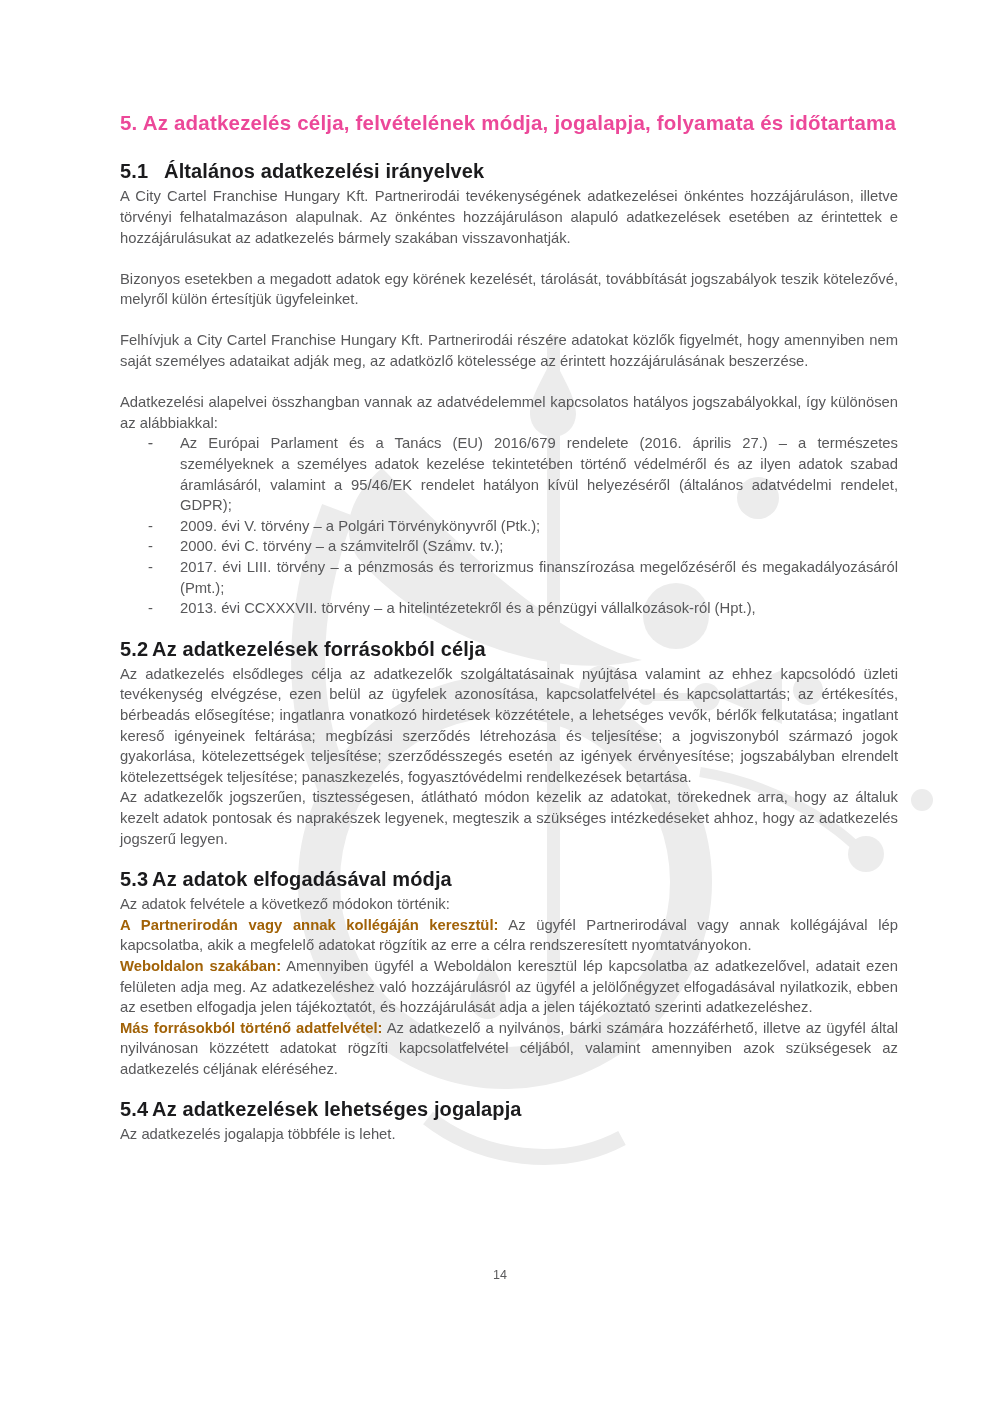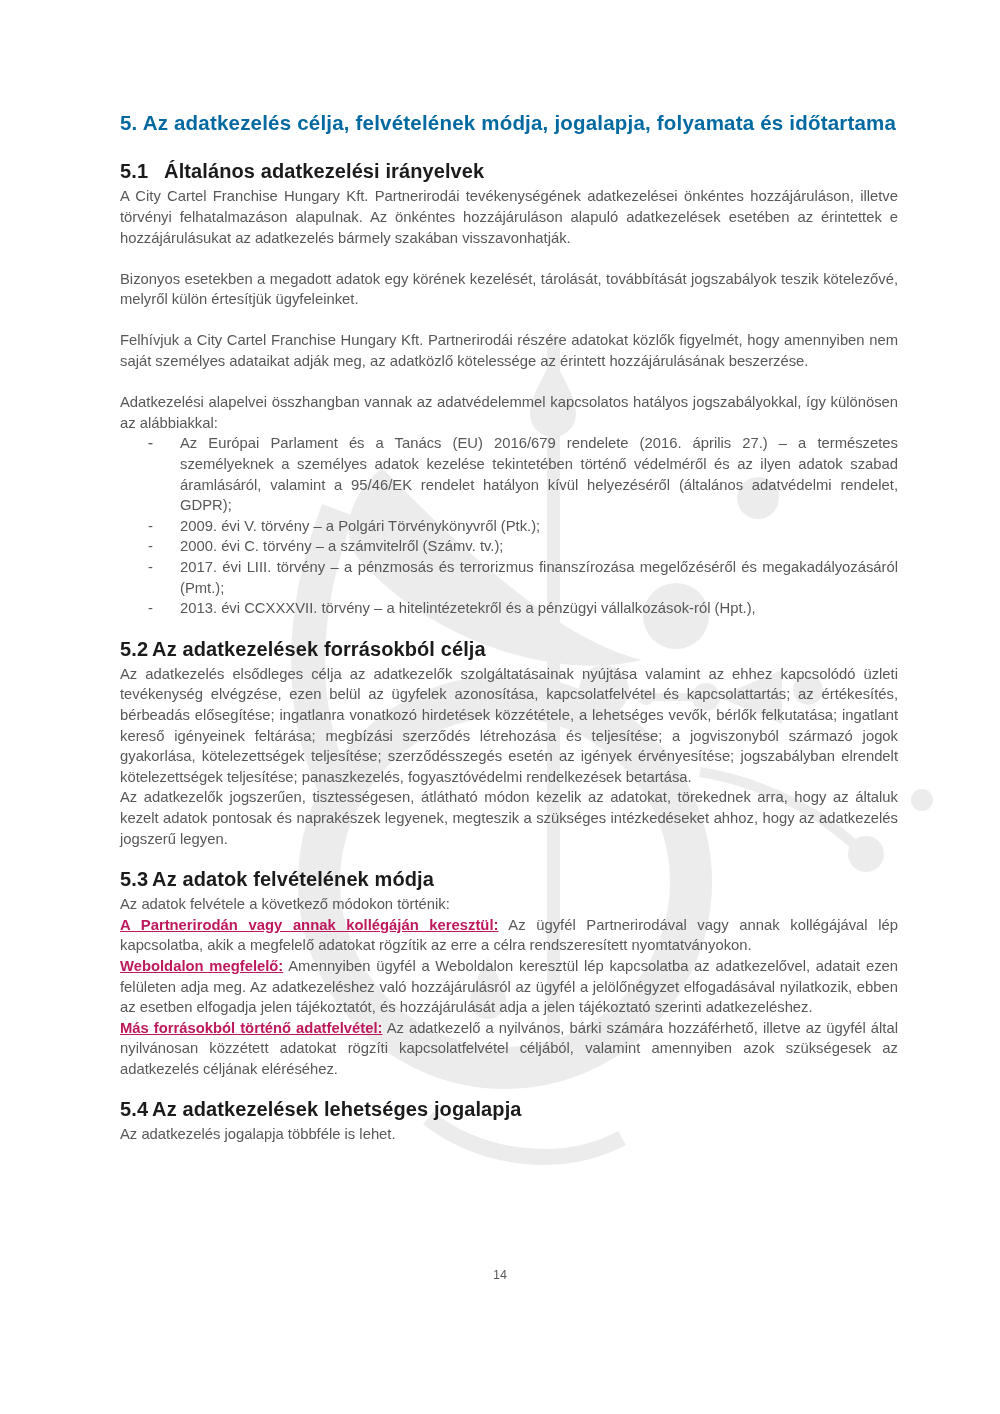--- a/index.html
+++ b/index.html
@@ -21,21 +21,21 @@
     position: absolute;
     left: 120px;
     top: 108px;
     width: 778px;
     z-index: 1;
   }
   .doc-title {
     font-size: 20.5px;
     font-weight: 800;
     letter-spacing: 0.2px;
-    color: #0369a1;
+    color: #ec4899;
     line-height: 1.48;
     margin: 0 0 22px 0;
   }
   .h2 {
     font-size: 20px;
     font-weight: 700;
     color: #1b1b1d;
     margin: 19px 0 3px 0;
     letter-spacing: 0.1px;
   }
@@ -58,22 +58,21 @@
     color: #58585a;
     text-align: justify;
   }
   .bullet .dash {
     position: absolute;
     left: 28px;
     top: 0;
   }
   .lead {
     font-weight: 700;
-    color: #be185d;
-    text-decoration: underline;
+    color: #a16207;
   }
   .pagenum {
     position: absolute;
     left: 0; right: 0;
     top: 1268px;
     text-align: center;
     font-size: 12.5px;
     color: #5a5a5c;
     z-index: 1;
   }
@@ -154,28 +153,28 @@
       </div>
     </div>
 
     <h2 class="h2">
       <span class="num">5.2</span><span>Az adatkezelések forrásokból célja</span>
     </h2>
     <p class="para">Az adatkezelés elsődleges célja az adatkezelők szolgáltatásainak nyújtása valamint az ehhez kapcsolódó üzleti tevékenység elvégzése, ezen belül az ügyfelek azonosítása, kapcsolatfelvétel és kapcsolattartás; az értékesítés, bérbeadás elősegítése; ingatlanra vonatkozó hirdetések közzététele, a lehetséges vevők, bérlők felkutatása; ingatlant kereső igényeinek feltárása; megbízási szerződés létrehozása és teljesítése; a jogviszonyból származó jogok gyakorlása, kötelezettségek teljesítése; szerződésszegés esetén az igények érvényesítése; jogszabályban elrendelt kötelezettségek teljesítése; panaszkezelés, fogyasztóvédelmi rendelkezések betartása.</p>
     <p class="para">Az adatkezelők jogszerűen, tisztességesen, átlátható módon kezelik az adatokat, törekednek arra, hogy az általuk kezelt adatok pontosak és naprakészek legyenek, megteszik a szükséges intézkedéseket ahhoz, hogy az adatkezelés jogszerű legyen.</p>
 
     <h2 class="h2">
-      <span class="num">5.3</span><span>Az adatok felvételének módja</span>
+      <span class="num">5.3</span><span>Az adatok elfogadásával módja</span>
     </h2>
     <p class="para">Az adatok felvétele a következő módokon történik:</p>
     <p class="para">
       <span class="lead">A Partnerirodán vagy annak kollégáján keresztül:</span><span> Az ügyfél Partnerirodával vagy annak kollégájával lép kapcsolatba, akik a megfelelő adatokat rögzítik az erre a célra rendszeresített nyomtatványokon.</span>
     </p>
     <p class="para">
-      <span class="lead">Weboldalon megfelelő:</span><span> Amennyiben ügyfél a Weboldalon keresztül lép kapcsolatba az adatkezelővel, adatait ezen felületen adja meg. Az adatkezeléshez való hozzájárulásról az ügyfél a jelölőnégyzet elfogadásával nyilatkozik, ebben az esetben elfogadja jelen tájékoztatót, és hozzájárulását adja a jelen tájékoztató szerinti adatkezeléshez.</span>
+      <span class="lead">Weboldalon szakában:</span><span> Amennyiben ügyfél a Weboldalon keresztül lép kapcsolatba az adatkezelővel, adatait ezen felületen adja meg. Az adatkezeléshez való hozzájárulásról az ügyfél a jelölőnégyzet elfogadásával nyilatkozik, ebben az esetben elfogadja jelen tájékoztatót, és hozzájárulását adja a jelen tájékoztató szerinti adatkezeléshez.</span>
     </p>
     <p class="para">
       <span class="lead">Más forrásokból történő adatfelvétel:</span><span> Az adatkezelő a nyilvános, bárki számára hozzáférhető, illetve az ügyfél által nyilvánosan közzétett adatokat rögzíti kapcsolatfelvétel céljából, valamint amennyiben azok szükségesek az adatkezelés céljának eléréséhez.</span>
     </p>
 
     <h2 class="h2">
       <span class="num">5.4</span><span>Az adatkezelések lehetséges jogalapja</span>
     </h2>
     <p class="para">Az adatkezelés jogalapja többféle is lehet.</p>
 

